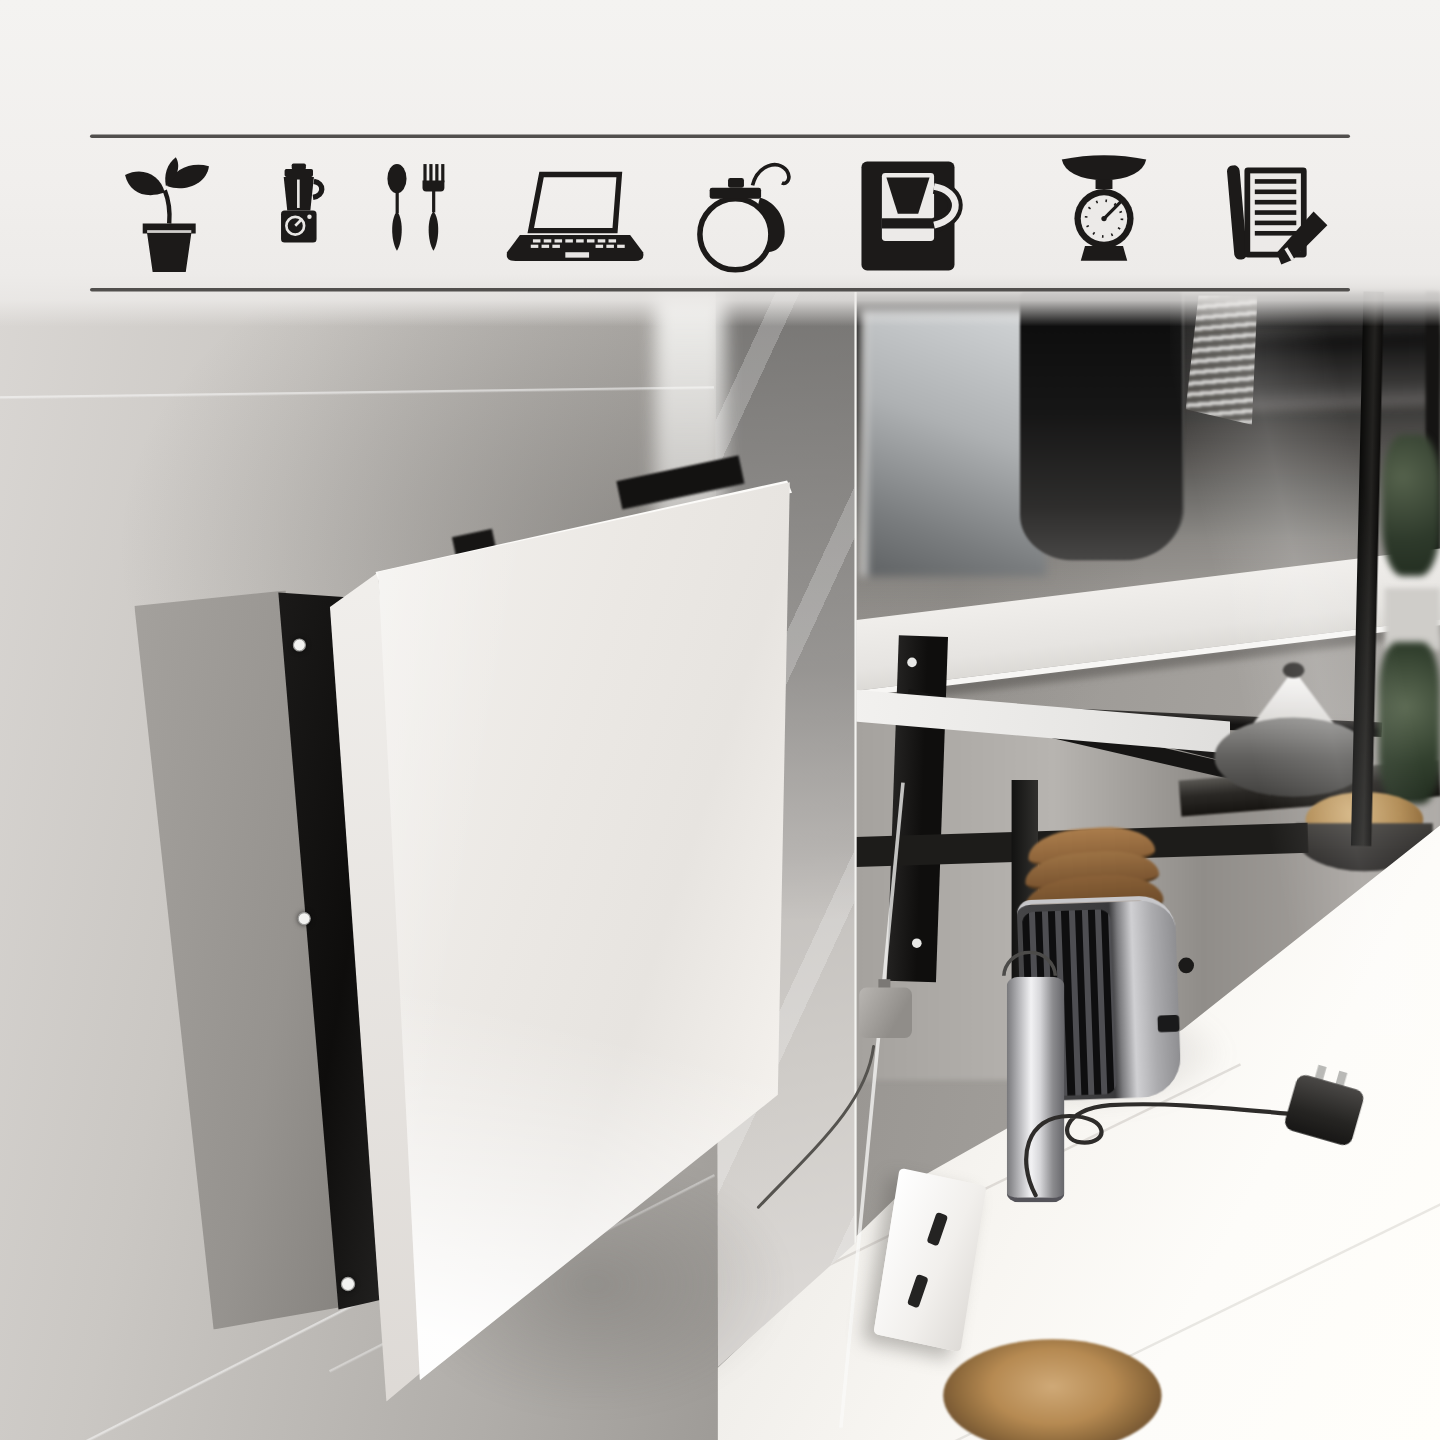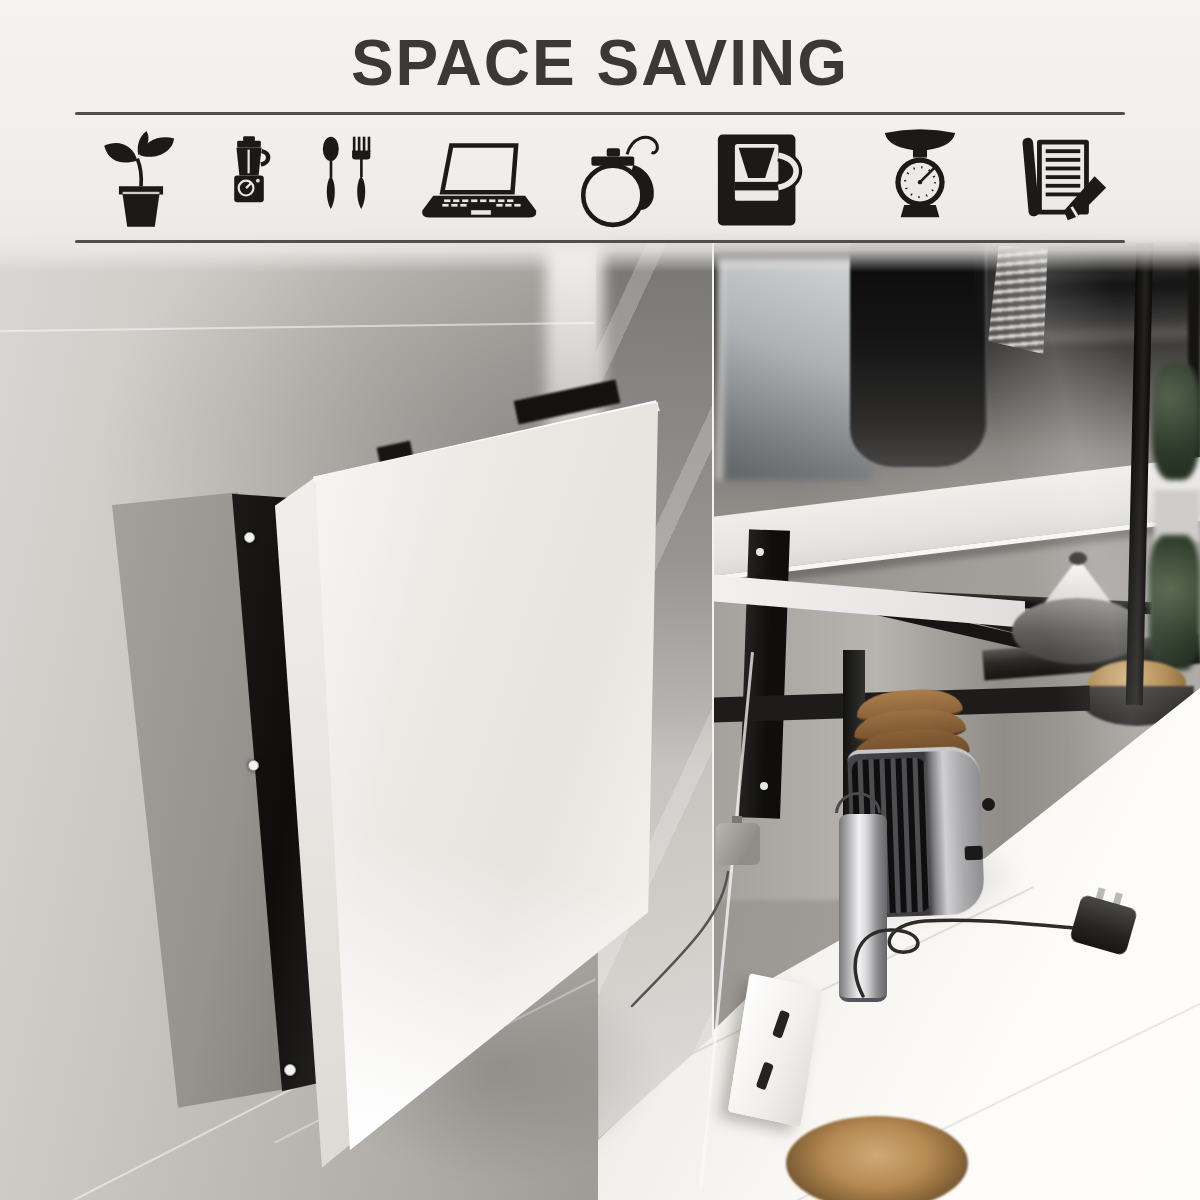--- a/index.html
+++ b/index.html
@@ -208,21 +208,20 @@
       clip-path:polygon(3.5% 10.9%,96.2% 1.3%,97.3% 2.6%,4.6% 12.3%);background:#fcfbf9;"></div>
     <div style="left:300px;top:390px;width:370px;height:795px;
       clip-path:polygon(4.1% 10.9%,96.8% 1.5%,94.1% 65.7%,13.5% 95.6%);
       background:
         linear-gradient(14deg,rgba(255,255,255,0.95) 10%,rgba(255,255,255,0) 42%),
         linear-gradient(100deg,rgba(255,255,255,0.35) 0%,rgba(240,237,233,0) 30%),
         linear-gradient(108deg,#f4f2ef 0%,#ebe8e4 40%,#e7e4e0 60%,#f2efeb 80%,#f7f5f2 95%);"></div>
   </div>
 
   <div id="header-bg"></div>
-  <div id="title">SPACE SAVING</div>
   <div id="divider-top" class="divider"></div>
   <div id="divider-bottom" class="divider"></div>
 
   <div style="position:absolute;left:0;top:0;width:0;height:0;"></div>
 
   <div class="icon" style="left:95px;top:126px;width:92px;height:104px;">
     <svg viewBox="0 0 100 110" aria-hidden="true">
       <path class="ink" d="M26 64 h48 v9 h-4 l-5 35 h-30 l-5 -35 h-4 z"></path>
       <rect x="30" y="70" width="40" height="2.5" fill="#cfcdca"></rect>
       <path d="M50 64 C51 52 50 44 46 34" fill="none" stroke="#1c1a19" stroke-width="4"></path>

